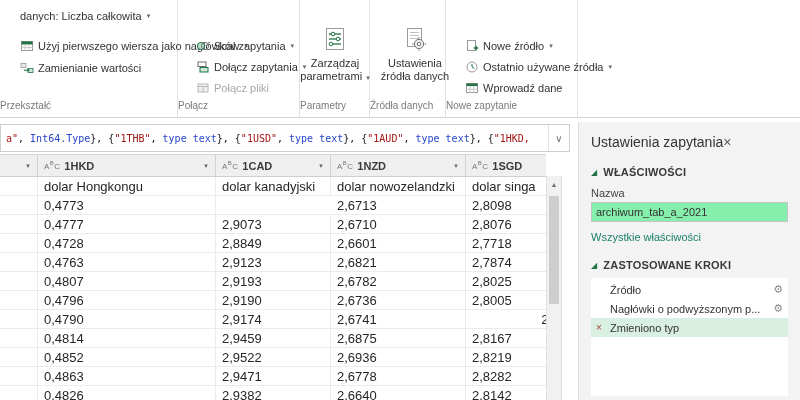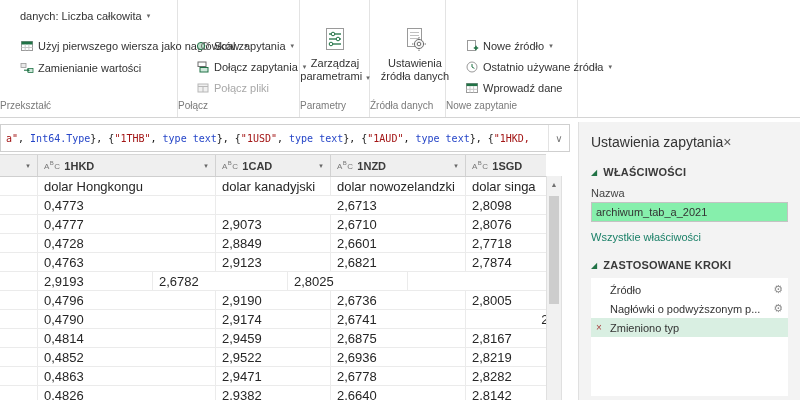--- a/index.html
+++ b/index.html
@@ -292,20 +292,21 @@
         </div>
         <div class="trow">
           <div class="td" style="width: 38px;"></div>
           <div class="td" style="width: 178px;">0,4763</div>
           <div class="td" style="width: 115px;">2,9123</div>
           <div class="td" style="width: 135px;">2,6821</div>
           <div class="td" style="width: 120px;">2,7874</div>
         </div>
         <div class="trow">
           <div class="td" style="width: 38px;"></div>
+          <div class="td" style="width: 178px;">0,4807</div>
           <div class="td" style="width: 115px;">2,9193</div>
           <div class="td" style="width: 135px;">2,6782</div>
           <div class="td" style="width: 120px;">2,8025</div>
         </div>
         <div class="trow">
           <div class="td" style="width: 38px;"></div>
           <div class="td" style="width: 178px;">0,4796</div>
           <div class="td" style="width: 115px;">2,9190</div>
           <div class="td" style="width: 135px;">2,6736</div>
           <div class="td" style="width: 120px;">2,8005</div>

